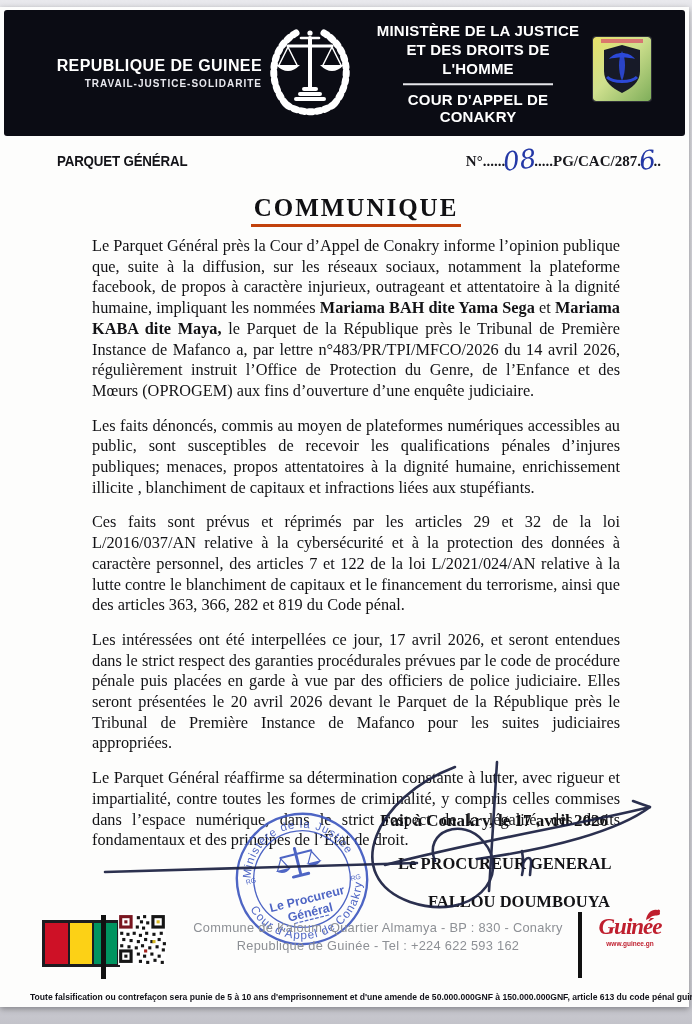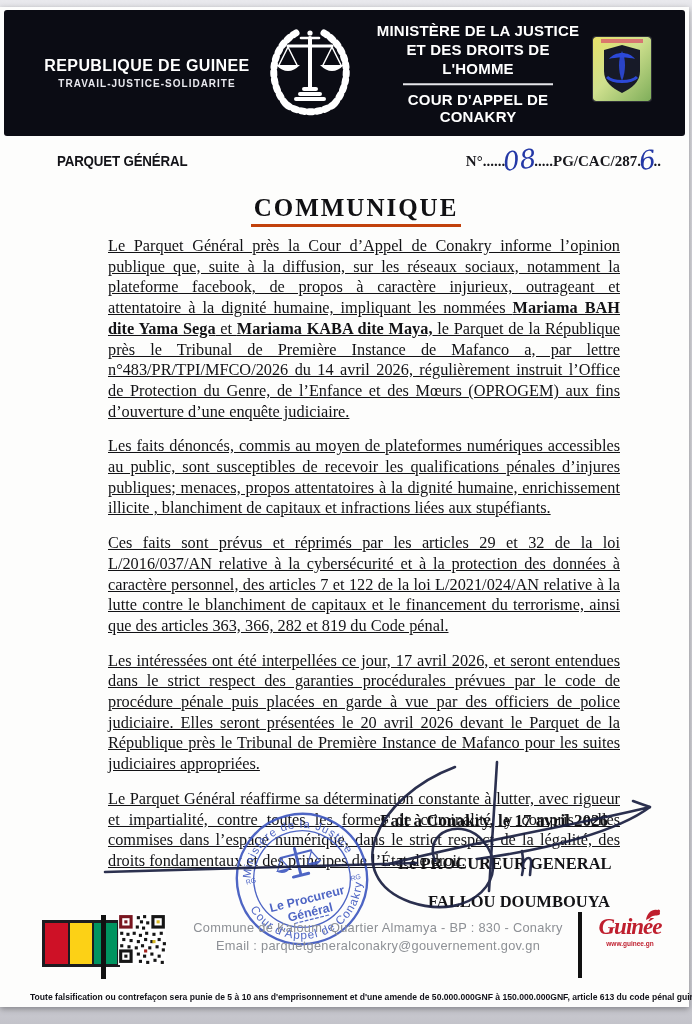--- a/index.html
+++ b/index.html
@@ -5,21 +5,21 @@
   html,body{margin:0;padding:0;}
   body{background:#9a9aa0;font-family:"Liberation Serif",serif;}
   .page{position:relative;width:692px;height:1024px;margin:0 auto;overflow:hidden;
         background:linear-gradient(180deg,#e9e9ed 0%,#dcdce1 3%,#cfcfd5 97%,#c3c3ca 100%);}
   .paper{position:absolute;left:0;top:7px;width:689px;height:1000px;background:#fdfdfc;
          box-shadow:0 2px 6px rgba(0,0,0,.35);}
 
   
   .banner{position:absolute;left:4px;top:3px;width:681px;height:126px;background:#0b0c14;
           border-radius:3px;color:#fff;font-family:"Liberation Sans",sans-serif;}
-  .b-left{position:absolute;left:28px;top:50%;transform:translateY(-50%);width:230px;text-align:center;}
+  .b-left{position:absolute;left:28px;top:50%;transform:translateY(-50%);width:230px;text-align:right;}
   .b-left .rep{font-weight:bold;font-size:16px;letter-spacing:.4px;}
   .b-left .motto{font-weight:bold;font-size:10px;letter-spacing:1px;margin-top:3px;color:#e8e8ee;}
   .b-logo{position:absolute;left:256px;top:13px;width:100px;height:100px;}
   .b-right{position:absolute;left:368px;top:50%;transform:translateY(-50%);width:212px;text-align:center;}
   .b-right .l1,.b-right .l2{font-weight:bold;font-size:15px;letter-spacing:.2px;line-height:19px;}
   .b-right .div{height:1.5px;background:#e6e6ea;width:150px;margin:5px auto 6px auto;}
   .b-right .l3{font-weight:bold;font-size:15px;letter-spacing:.2px;}
   .b-emblem{position:absolute;right:34px;top:27px;width:58px;height:64px;border-radius:3px;
             box-shadow:0 0 0 1px rgba(255,255,255,.15);}
 
@@ -35,21 +35,21 @@
         transform:rotate(-7deg);}
 
   
   .title-wrap{position:absolute;left:92px;top:187px;width:528px;text-align:center;}
   .title{display:inline-block;font-weight:bold;font-size:25px;letter-spacing:2px;color:#101013;
          border-bottom:3px solid #c2410c;padding:0 3px 2px 3px;}
 
   
   .body-text{position:absolute;left:92px;top:229px;width:528px;font-size:16.3px;line-height:20.7px;
              color:#121215;text-align:justify;}
-  .body-text p{margin:0 0 14px 16px;text-decoration:underline;}
+  .body-text p{margin:0 0 14px 0;}
   .body-text b{font-weight:bold;}
 
   
   .fait{position:absolute;left:380px;top:804px;font-weight:bold;font-size:17px;color:#131316;white-space:nowrap;}
   .role{position:absolute;left:398px;top:847px;font-weight:bold;font-size:16.5px;color:#131316;white-space:nowrap;}
   .name{position:absolute;left:428px;top:885px;font-weight:bold;font-size:16.5px;color:#131316;white-space:nowrap;}
   .stamp{position:absolute;left:233px;top:803px;width:138px;height:138px;transform:rotate(-14deg);opacity:.92;}
   .sig-svg{position:absolute;left:85px;top:752px;width:585px;height:170px;pointer-events:none;}
 
   
@@ -243,21 +243,21 @@
             <rect x="34" y="44" width="3" height="3"></rect>
             <rect x="41" y="46" width="3" height="3"></rect>
         </g>
         <rect x="25" y="35" width="3" height="3" fill="#a5251f"></rect>
           <rect x="33" y="26" width="3" height="3" fill="#d8b923"></rect>
       </g>
     </svg>
 
     <div class="contact">
       <div>Commune de Kaloum, Quartier Almamya - BP : 830 - Conakry</div>
-      <div>Email : parquetgeneralconakry@gouvernement.gov.gn</div>
+      <div>Republique de Guinée - Tel : +224 622 593 162</div>
     </div>
 
     <div class="f-div2"></div>
 
     <div class="brand">
       <div style="position:relative;display:inline-block;">
         <svg class="brand-bird" viewBox="0 0 20 16">
           <path d="M3,13 C4,6 9,2 14,3 C17,4 18,7 16,8 C13,9 9,8 7,11 Z" fill="#bf1f2e"></path>
           <circle cx="15.5" cy="4" r="1.6" fill="#bf1f2e"></circle>
         </svg>

